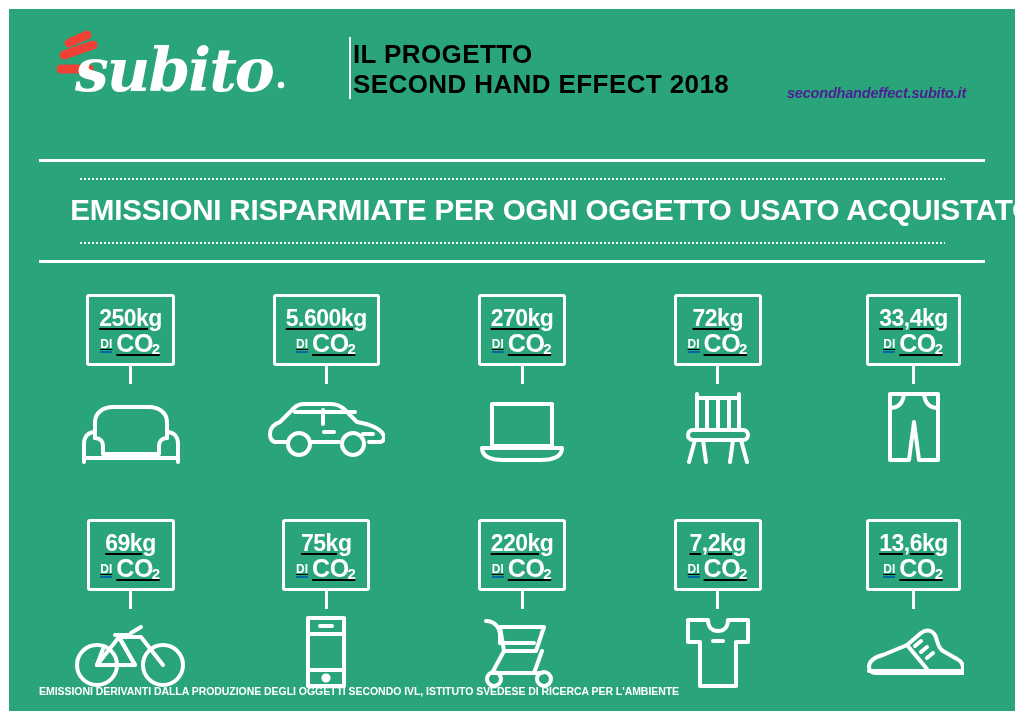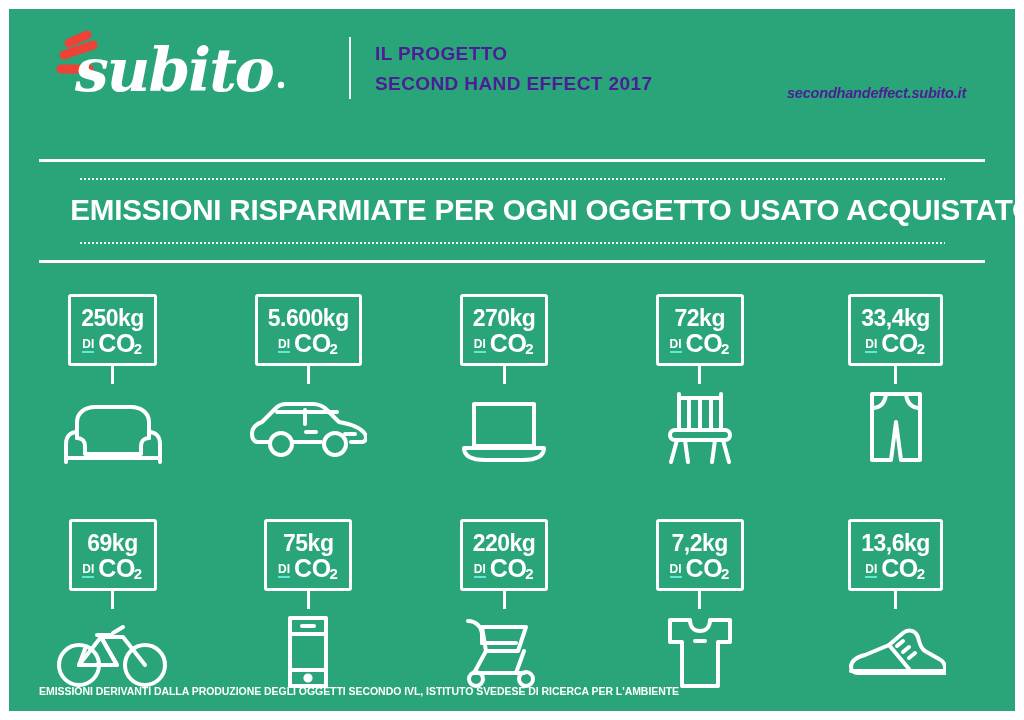--- a/index.html
+++ b/index.html
@@ -24,24 +24,24 @@
   }
   #logo{
     position:absolute;left:22px;top:20px;width:270px;height:80px;
   }
   #logo svg{display:block;}
   #header-divider{
     position:absolute;left:340px;top:28px;
     width:2px;height:62px;background:#ffffff;opacity:.95;
   }
   #project-title{
-    position:absolute;left:366px;top:30px;
-    color:#4c1d95;
-    font-weight:bold;
-    font-size:19px;
+    position:absolute;left:344px;top:30px;
+    color:#000000;
+    font-weight:bold;
+    font-size:26px;
     line-height:30px;
     letter-spacing:.4px;
   }
   #project-title div{white-space:nowrap;}
   #site-url{
     position:absolute;left:778px;top:76px;
     color:#4c1d95;
     font-style:italic;
     font-weight:bold;
     font-size:14.5px;
@@ -68,21 +68,21 @@
     letter-spacing:-.2px;
     text-align:center;
     white-space:nowrap;
     padding:14px 0 15px 0;
     transform:scaleX(1.02);
   }
   .band-gap{height:16px;}
 
   
   #grid{
-    position:absolute;left:6px;top:285px;width:978px;
+    position:absolute;left:24px;top:285px;width:978px;text-decoration:underline;
   }
   .row{
     display:flex;
     justify-content:space-between;
     align-items:flex-start;
   }
   .row + .row{margin-top:55px;}
   .cell{
     width:195px;
     display:flex;flex-direction:column;align-items:center;
@@ -106,21 +106,21 @@
   .badge .co2line{
     display:flex;align-items:flex-end;justify-content:center;
     gap:4px;
     line-height:1;
     margin-top:1px;
   }
   .badge .di{
     font-weight:bold;
     font-size:12px;
     line-height:12px;
-    border-bottom:2px solid #5eead4;
+    border-bottom:2px solid #0369a1;
     padding-bottom:1px;
     margin-bottom:2px;
   }
   .badge .co2{
     font-weight:bold;
     font-size:25px;
     line-height:24px;
     letter-spacing:-.5px;
   }
   .badge .co2 sub{
@@ -169,21 +169,21 @@
           <text x="44" y="62" font-family="DejaVu Serif, serif" font-size="60" font-style="italic" font-weight="bold" letter-spacing="-2">subito</text>
         </g>
         <circle cx="250" cy="56" r="3.2" fill="#ffffff"></circle>
       </svg>
     </div>
 
     <div id="header-divider"></div>
 
     <div id="project-title">
       <div>IL PROGETTO</div>
-      <div>SECOND HAND EFFECT 2017</div>
+      <div>SECOND HAND EFFECT 2018</div>
     </div>
 
     <div id="site-url">secondhandeffect.subito.it</div>
   </div>
 
   <div id="title-band">
     <div class="rule-solid"></div>
     <div class="band-gap"></div>
     <div class="band-inner">
       <div class="rule-dotted"></div>

